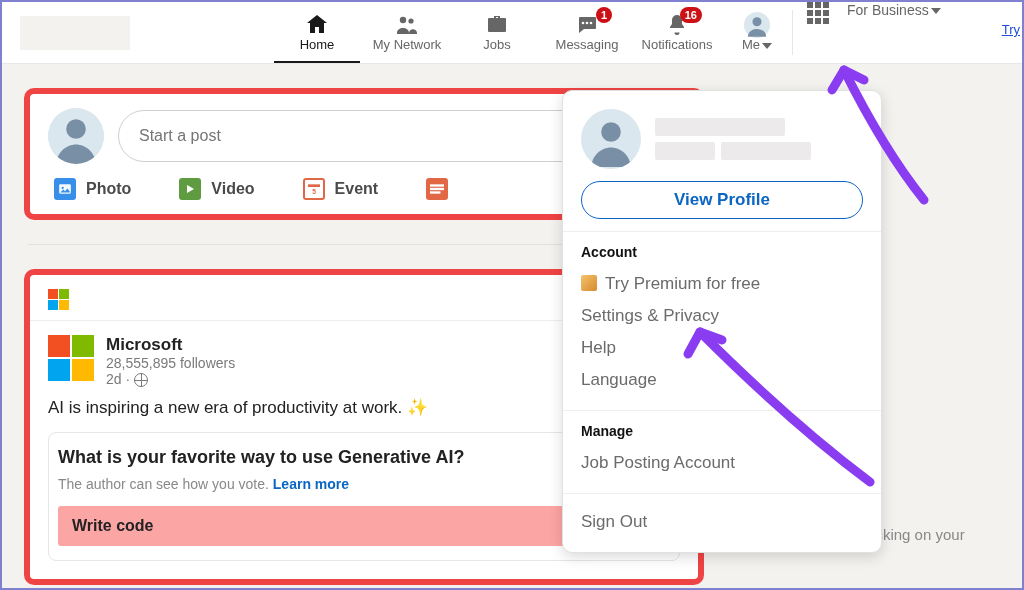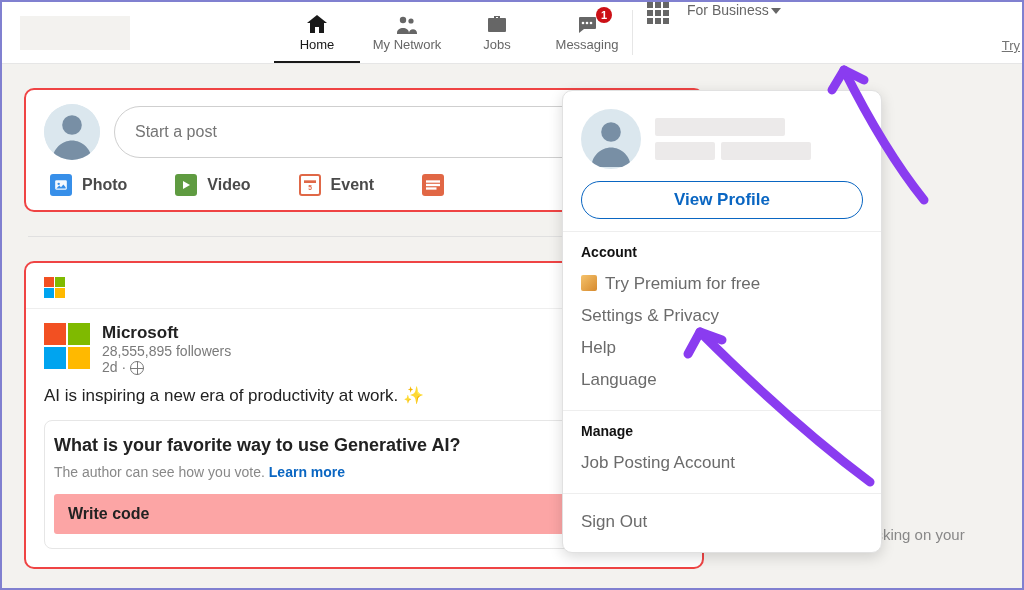--- a/index.html
+++ b/index.html
@@ -11,28 +11,28 @@
   .logo-placeholder { width:110px; height:34px; background:#f3f2ef; }
   .nav-items { display: flex; align-items: stretch; }
   .nav-item { width: 90px; display:flex; flex-direction:column; justify-content:center; align-items:center; cursor:pointer; color:#666; font-size:13px; position:relative; }
   .nav-item.active { color:#191919; }
   .nav-item.active::after { content:""; position:absolute; bottom:0; left:2px; right:2px; height:2px; background:#191919; }
   .nav-icon { height:24px; display:flex; align-items:center; justify-content:center; position:relative; }
   .badge { position:absolute; top:-6px; right:-12px; background:#cc1016; color:#fff; font-size:11px; font-weight:700; border-radius:10px; padding:1px 5px; line-height:14px; }
   .caret-d { display:inline-block; margin-left:2px; border-left:5px solid transparent; border-right:5px solid transparent; border-top:6px solid #666; vertical-align:middle; }
   .vsep { width:1px; background:#e6e6e6; margin:8px 0; }
   .nav-right { display:flex; align-items:flex-start; gap:18px; padding:0 14px; color:#666; font-size:14px;}
-  .try-link { color:#737373; text-decoration:underline; font-size:13px; position:absolute; top:36px; right:2px;}
+  .try-link { color:#1d4ed8; text-decoration:underline; font-size:13px; position:absolute; top:20px; right:2px;}
   .grid-icon { display:grid; grid-template-columns:repeat(3,6px); grid-template-rows:repeat(3,6px); gap:2px; }
   .grid-icon span{ background:#666; width:6px; height:6px; }
 
   
   .page { display:flex; padding: 24px 20px 0 22px; gap:28px; align-items:flex-start; }
   .feed { width: 680px; display:flex; flex-direction:column; gap:18px; }
-  .card { background:#fff; border:2px solid #ef4444; border-radius:10px; }
+  .card { background:#fff; border:6px solid #ef4444; border-radius:10px; }
   .post-box { padding:14px 18px 8px; }
   .post-row { display:flex; align-items:center; gap:14px; }
   .avatar { width:56px; height:56px; border-radius:50%; background:#dbe7ee; display:flex; align-items:center; justify-content:center; overflow:hidden; }
   .avatar svg { width:56px; height:56px; }
   .start-input { flex:1; height:52px; border:1px solid #cfcfcf; border-radius:30px; padding:0 20px; font-size:16px; color:#555; }
   .post-types { display:flex; gap:48px; padding:14px 6px 6px; }
   .ptype { display:flex; align-items:center; gap:10px; font-size:16px; color:#4a4a4a; font-weight:600; cursor:pointer;}
   .psquare { width:22px; height:22px; border-radius:3px; display:flex; align-items:center; justify-content:center; color:#fff;}
   .hr-line { height:1px; background:#e0e0e0; margin:6px 4px; }
 
@@ -125,21 +125,40 @@
             <path fill="#666" d="M4 4h16a1 1 0 0 1 1 1v10a1 1 0 0 1-1 1H9l-5 4V5a1 1 0 0 1 1-1z"></path>
             <circle cx="8" cy="10" r="1.3" fill="#fff"></circle>
             <circle cx="12" cy="10" r="1.3" fill="#fff"></circle>
             <circle cx="16" cy="10" r="1.3" fill="#fff"></circle>
           </svg>
         <span class="badge">1</span>
       </div>
       <span>Messaging</span>
     </div>
 
-
+    <div class="nav-item">
+      <div class="nav-icon">
+        <svg width="26" height="24" viewBox="0 0 24 24">
+            <path fill="#666" d="M12 2a5 5 0 0 0-5 5v4l-2 3v1h14v-1l-2-3V7a5 5 0 0 0-5-5zm0 20a2.5 2.5 0 0 0 2.5-2.5h-5A2.5 2.5 0 0 0 12 22z"></path>
+          </svg>
+        <span class="badge">16</span>
+      </div>
+      <span>Notifications</span>
+    </div>
+
+    <div class="nav-item" style="width:70px">
+      <div class="nav-icon">
+        <svg width="26" height="26" viewBox="0 0 40 40">
+            <circle cx="20" cy="20" r="20" fill="#dbe7ee"></circle>
+            <circle cx="20" cy="15" r="7" fill="#788fa5"></circle>
+            <path fill="#788fa5" d="M6 38c0-8 7-12 14-12s14 4 14 12z"></path>
+          </svg>
+      </div>
+      <span><span>Me</span><span class="caret-d"></span></span>
+    </div>
 
   </div>
   <div class="vsep"></div>
   <div class="nav-right">
     <div>
         <div class="grid-icon">
           <span></span>
           <span></span>
           <span></span>
           <span></span>

